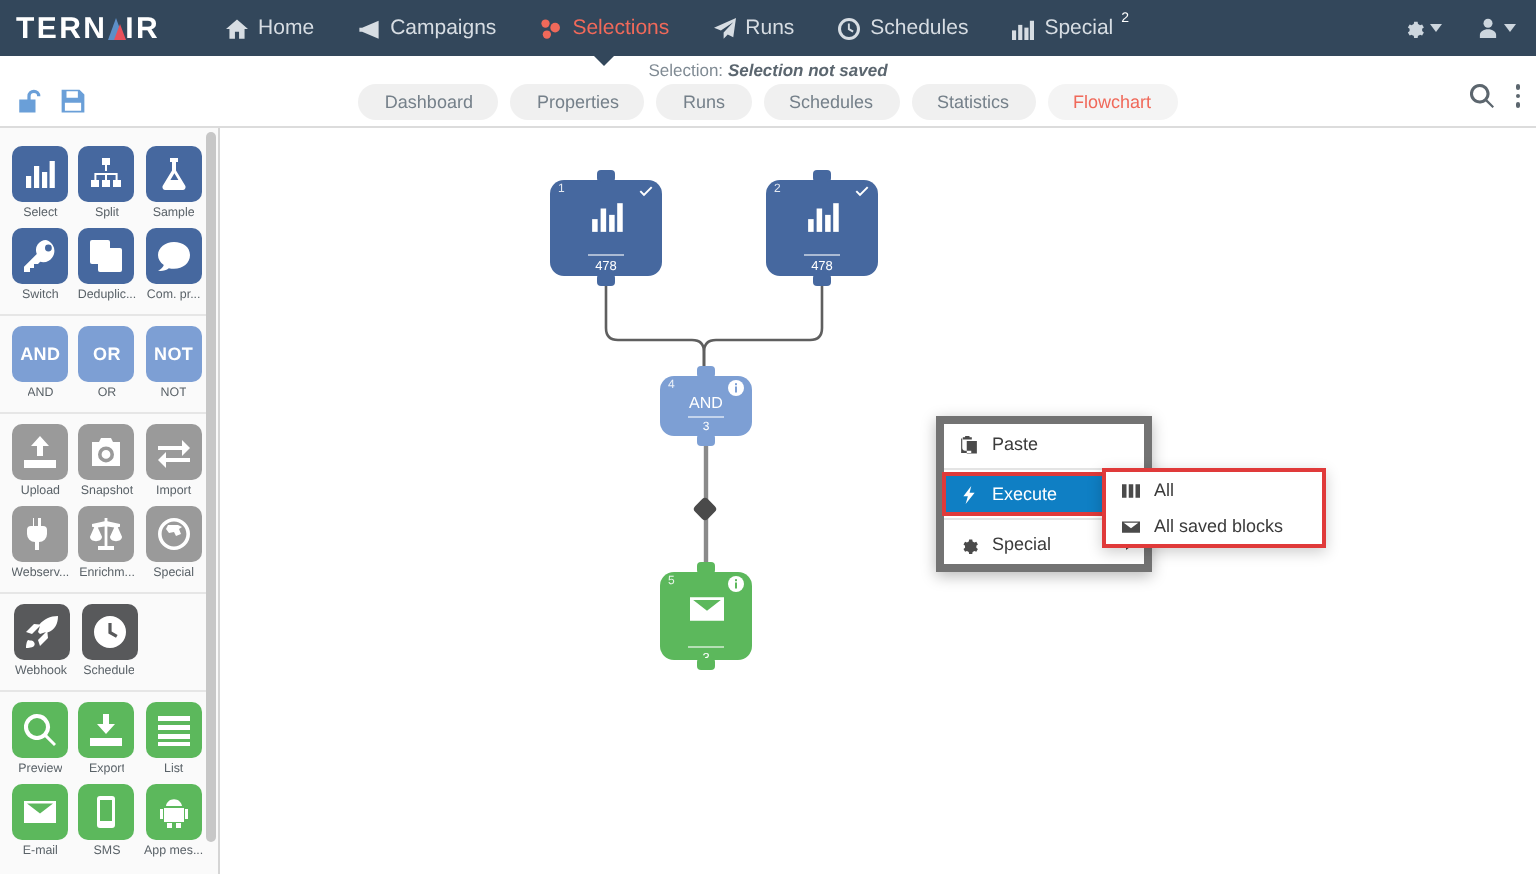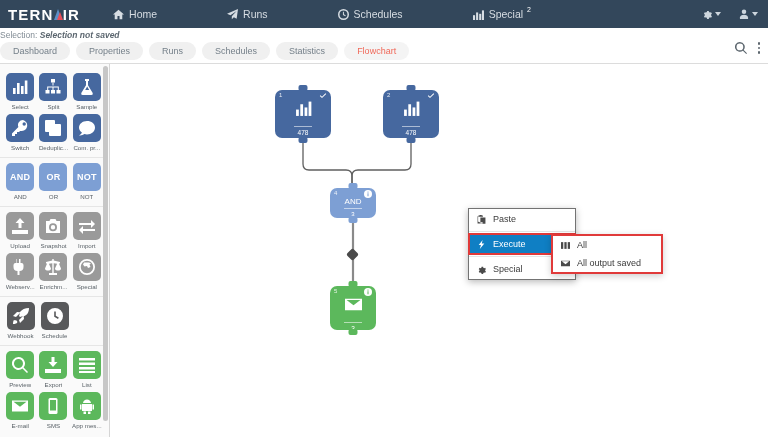--- a/index.html
+++ b/index.html
@@ -31,21 +31,21 @@
     width: 0; height: 0;
     border-left: 4px solid transparent; border-right: 4px solid transparent;
     border-bottom: 11px solid #5d8fc7;
   }
   .logo .a-mark .tri-r {
     position: absolute; left: 3.5px; bottom: 0;
     width: 0; height: 0;
     border-left: 3px solid transparent; border-right: 3px solid transparent;
     border-bottom: 8px solid #e8505b;
   }
-  .nav-items { display: flex; align-items: center; margin-left: 22px; gap: 48px; }
+  .nav-items { display: flex; align-items: center; margin-left: 22px; }
   .nav-item {
     display: flex; align-items: center; gap: 5px;
     color: #d7dde3; font-size: 10.5px;
     padding: 0 11px; height: 28px; cursor: pointer;
     position: relative;
   }
   .nav-item.active { color: #f0695a; }
   .nav-item.active::after {
     content: ""; position: absolute; left: 50%; bottom: -5px;
     transform: translateX(-50%);
@@ -67,30 +67,30 @@
   .caret { width: 0; height: 0; border-left: 3px solid transparent;
            border-right: 3px solid transparent; border-top: 4px solid #cdd6de; }
 
   
   .subheader {
     height: 36px; background: #ffffff; border-bottom: 1px solid #dcdcdc;
     position: relative;
   }
   .selection-title {
     position: absolute; left: 0; right: 0; top: 2px;
-    font-size: 8.5px; color: #808b94;
+    text-align: center; font-size: 8.5px; color: #808b94;
   }
   .selection-title em { font-style: italic; color: #5b666f; font-weight: bold; }
   .left-tools {
     position: absolute; left: 8px; top: 16px; display: flex; gap: 9px;
   }
   .left-tools svg { width: 13px; height: 13px; fill: #6a9fd8; cursor: pointer; }
   .tabs {
     position: absolute; left: 0; right: 0; top: 14px;
-    display: flex; justify-content: flex-start; gap: 6px;
+    display: flex; justify-content: center; gap: 6px;
   }
   .tab {
     background: #f0f0f0; color: #75808a; font-size: 9px;
     border-radius: 11px; padding: 4px 13px; cursor: pointer;
     white-space: nowrap;
   }
   .tab.active { color: #f0695a; background: #f4f4f4; }
   .right-tools {
     position: absolute; right: 8px; top: 14px; display: flex; align-items: center; gap: 11px;
   }
@@ -169,21 +169,21 @@
   svg.wires { position: absolute; left: 0; top: 0; width: 100%; height: 100%; pointer-events: none; }
   .handle-diamond {
     position: absolute; width: 9px; height: 9px; background: #4a4a4a;
     transform: rotate(45deg); border-radius: 2px; cursor: pointer;
   }
 
   
   .ctx {
     position: absolute; background: #ffffff;
     box-shadow: 0 2px 7px rgba(0,0,0,.28);
-    border: 1px solid #737373; z-index: 40;
+    border: 4px solid #737373; z-index: 40;
   }
   .ctx-main { left: 468px; top: 208px; width: 108px; }
   .ctx-item {
     display: flex; align-items: center; gap: 7px;
     font-size: 9px; color: #3b3b3b; padding: 5px 8px; cursor: pointer;
     position: relative;
   }
   .ctx-item svg { width: 9px; height: 9px; fill: #4a4a4a; flex: 0 0 9px; }
   .ctx-item.sel { background: #0f7fc4; color: #ffffff; outline: 2px solid #e03a3a; outline-offset: -1px; }
   .ctx-item.sel svg { fill: #ffffff; }
@@ -215,20 +215,38 @@
     </div>
 
     <div class="nav-items">
       <div class="nav-item">
         <span class="ico">
             <svg viewBox="0 0 16 16">
               <path d="M8 1L0 8h2.5v7h4V10h3v5h4V8H16z"></path>
             </svg>
           </span>
         <span>Home</span>
+      </div>
+      <div class="nav-item">
+        <span class="ico">
+            <svg viewBox="0 0 16 16">
+              <path d="M15 2L3 7v3l12 5z M1 7h2v3H1z"></path>
+            </svg>
+          </span>
+        <span>Campaigns</span>
+      </div>
+      <div class="nav-item active">
+        <span class="ico">
+            <svg viewBox="0 0 16 16">
+              <circle cx="4" cy="4" r="3"></circle>
+              <circle cx="11" cy="7" r="3.5"></circle>
+              <circle cx="5" cy="12" r="3"></circle>
+            </svg>
+          </span>
+        <span>Selections</span>
       </div>
       <div class="nav-item">
         <span class="ico">
             <svg viewBox="0 0 16 16">
               <path d="M16 0L0 7l5 2 9-6-7 7.5V15l3-3 4 2z"></path>
             </svg>
           </span>
         <span>Runs</span>
       </div>
       <div class="nav-item">
@@ -634,17 +652,17 @@
           <rect x="0" y="2" width="4" height="12"></rect>
           <rect x="6" y="2" width="4" height="12"></rect>
           <rect x="12" y="2" width="4" height="12"></rect>
         </svg>
       <span>All</span>
     </div>
     <div class="ctx-item">
       <svg viewBox="0 0 16 16">
           <path d="M0 3h16v10H0zM1.5 4.2L8 9.2l6.5-5z"></path>
         </svg>
-      <span>All output saved</span>
+      <span>All saved blocks</span>
     </div>
   </div>
 
 </div>
 
 </body></html>

